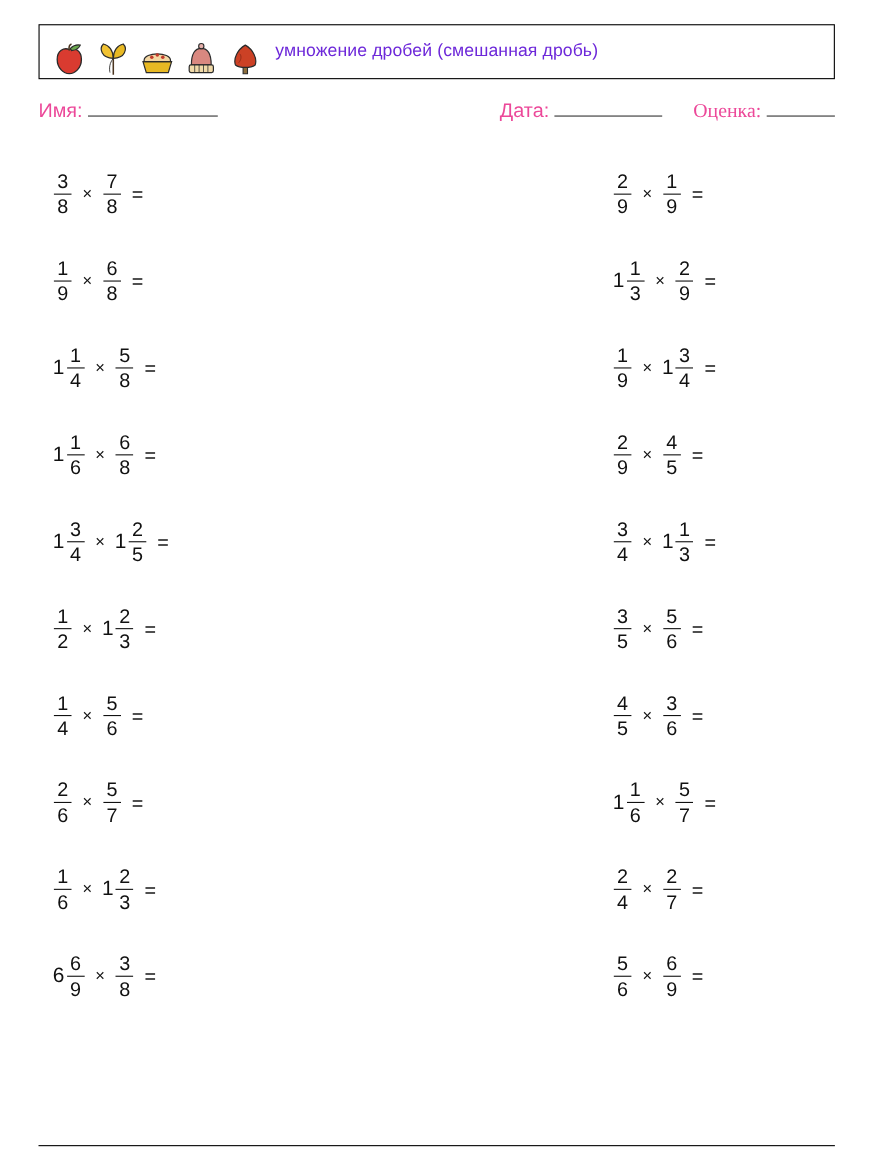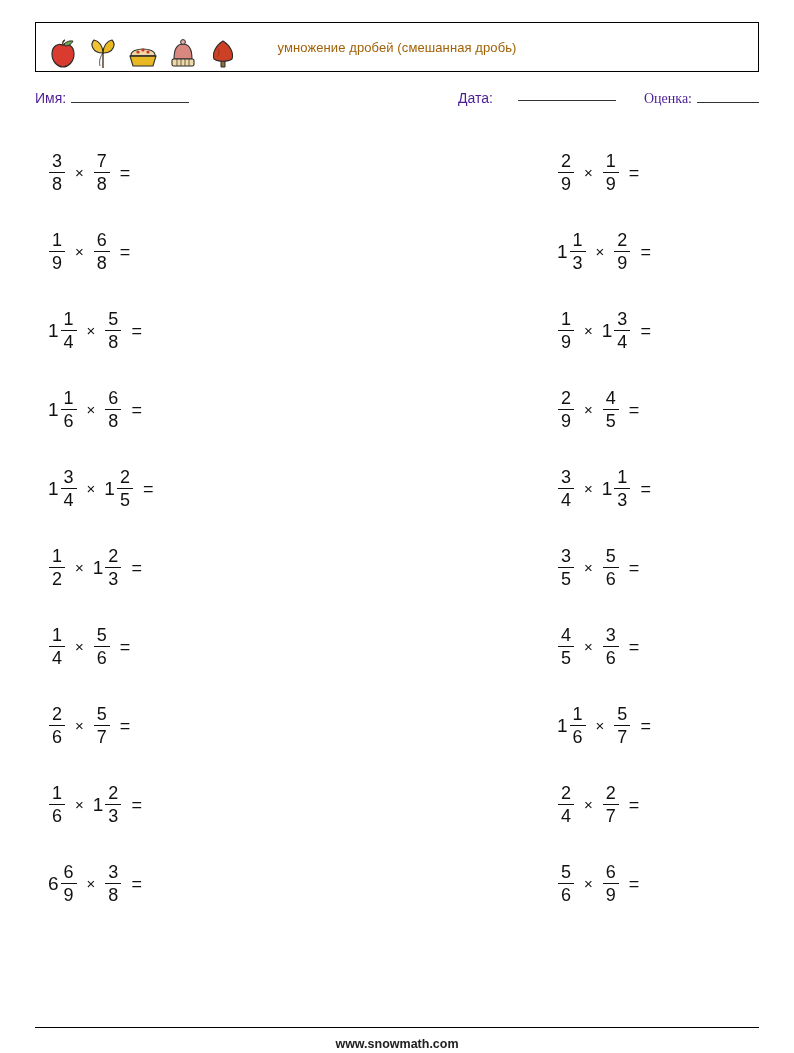--- a/index.html
+++ b/index.html
@@ -38,40 +38,40 @@
   .icons svg { display: block; }
   .title-wrap {
     position: absolute;
     left: 0; right: 0; top: 0; bottom: 0;
     display: flex;
     align-items: center;
     justify-content: center;
     pointer-events: none;
   }
   .title {
-    font-size: 13px;
-    color: #a16207;
+    font-size: 16px;
+    color: #6d28d9;
     letter-spacing: 0.1px;
   }
 
   
   .meta {
     margin: 18px 35px 0 35px;
     display: flex;
     align-items: baseline;
-    font-size: 14px;
-    color: #4c1d95;
+    font-size: 18px;
+    color: #ec4899;
   }
   .meta .name-field { display: flex; align-items: baseline; }
   .meta .spacer { flex: 1; }
   .rule-sm { display: inline-block; border-bottom: 1px solid #333; height: 11px; }
   .w-name { width: 118px; margin-left: 5px; }
   .w-date { width: 98px; margin-left: 5px; }
   .w-score { width: 62px; margin-left: 5px; }
-  .date-field { display: flex; align-items: flex-start; margin-right: 28px; gap: 20px; }
+  .date-field { display: flex; align-items: center; margin-right: 28px; }
   .score-field { display: flex; align-items: baseline; font-family: Liberation Serif, serif; }
 
   
   .problems {
     margin: 26px 0 0 0;
     padding: 0 35px;
     display: grid;
     grid-template-columns: 1fr 1fr;
     column-gap: 0;
     row-gap: 0;
@@ -616,16 +616,15 @@
               <span class="den">9</span>
             </span>
           </span>
           <span class="eq">=</span>
         </div>
       </div>
     </div>
 
   <div class="footer">
     <div class="line"></div>
-    <div class="url">www.snowmath.com</div>
   </div>
 
 </div>
 
 </body></html>

